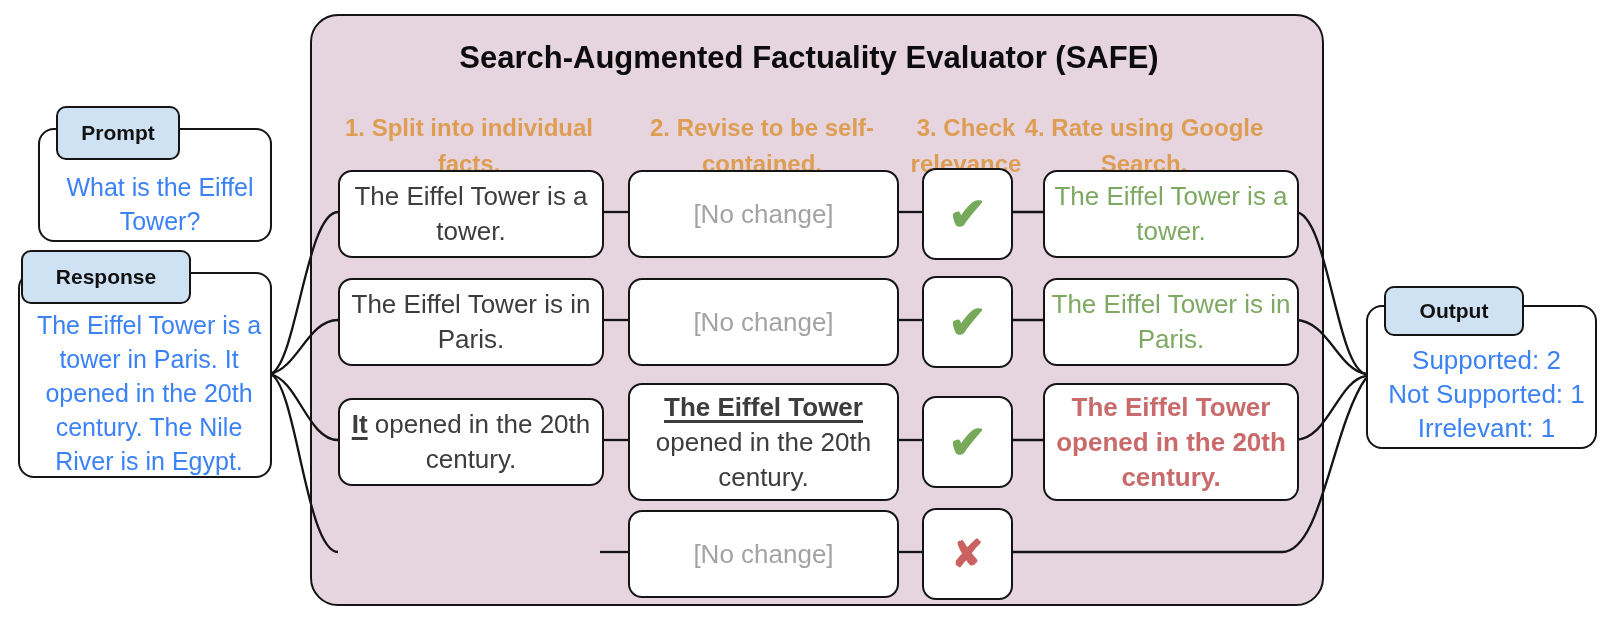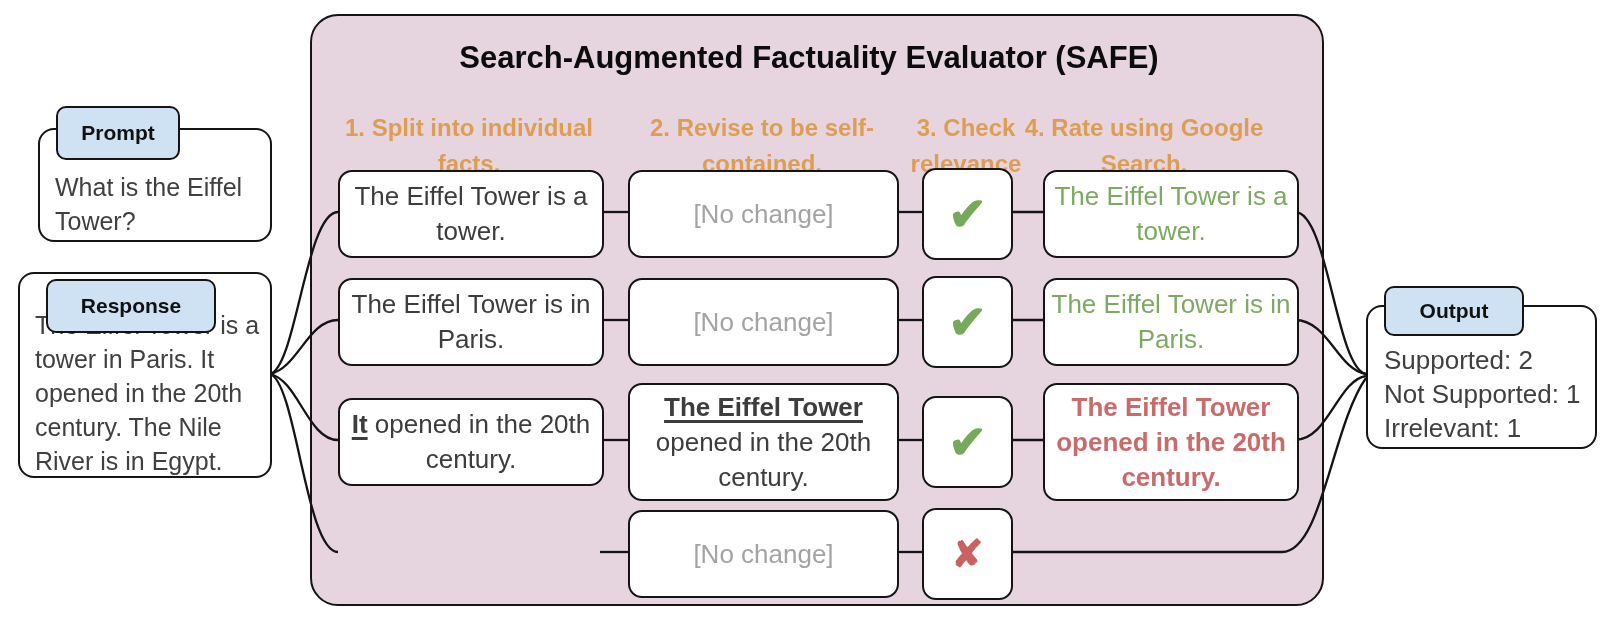--- a/index.html
+++ b/index.html
@@ -6,21 +6,21 @@
   body{font-family:"Liberation Sans", sans-serif; color:#111;}
   .canvas{position:relative;width:1608px;height:632px;background:#fff;overflow:hidden;}
 
   
   .node{position:absolute;background:#fff;border:2.5px solid #141414;border-radius:14px;
         display:flex;align-items:center;justify-content:center;text-align:center;
         font-size:26px;line-height:35px;color:#3d3d3d;}
   .badge{position:absolute;background:var(--badge_bg,#cfe2f3);border:2.5px solid #141414;border-radius:10px;
          display:flex;align-items:center;justify-content:center;font-weight:bold;font-size:21px;color:#111;z-index:6;}
   .io-box{position:absolute;background:#fff;border:2.5px solid #141414;border-radius:16px;z-index:5;}
-  .io-text{font-size:25px;line-height:34px;color:#404040;text-align:left;}
+  .io-text{font-size:25px;line-height:34px;color:#3b82f6;text-align:center;}
 
   
   .safe{position:absolute;left:310px;top:14px;width:1010px;height:588px;background:var(--container_bg,#e6d5df);
         border:2.5px solid #141414;border-radius:28px;z-index:1;}
   .safe-title{position:absolute;left:304px;top:40px;width:1010px;text-align:center;
               font-size:31px;font-weight:bold;color:#0c0c0c;z-index:2;}
   .step-header{position:absolute;top:88px;text-align:center;font-weight:bold;font-size:24px;line-height:36px;
                color:var(--step_orange,#dd9d53);z-index:2;margin-top:22px;}
 
   .cell{z-index:5;}
@@ -76,21 +76,21 @@
   </svg>
 
   <div class="io-box" style="left:38px;top:128px;width:230px;height:110px;">
     <div class="io-text" style="padding:40px 5px 0 15px;">What is the Eiffel Tower?</div>
   </div>
   <div class="badge" style="left:56px;top:106px;width:120px;height:50px;">Prompt</div>
 
   <div class="io-box" style="left:18px;top:272px;width:250px;height:202px;">
     <div class="io-text" style="padding:34px 7px 0 15px;">The Eiffel Tower is a tower in Paris. It opened in the 20th century. The Nile River is in Egypt.</div>
   </div>
-  <div class="badge" style="left:46px;top:250px;width:166px;height:50px;margin-top:29px;">Response</div>
+  <div class="badge" style="left:21px;top:250px;width:166px;height:50px;">Response</div>
 
   <div class="node cell" style="left:338px;top:170px;width:262px;height:84px;">
     <span><span class="ul"></span><span>The Eiffel Tower is a tower.</span></span>
   </div>
   <div class="node cell" style="left:628px;top:170px;width:267px;height:84px;">
     <span class="muted">[No change]</span>
   </div>
   <div class="node cell" style="left:922px;top:168px;width:87px;height:88px;">
     <span class="mark-ok">✔</span>
   </div>

